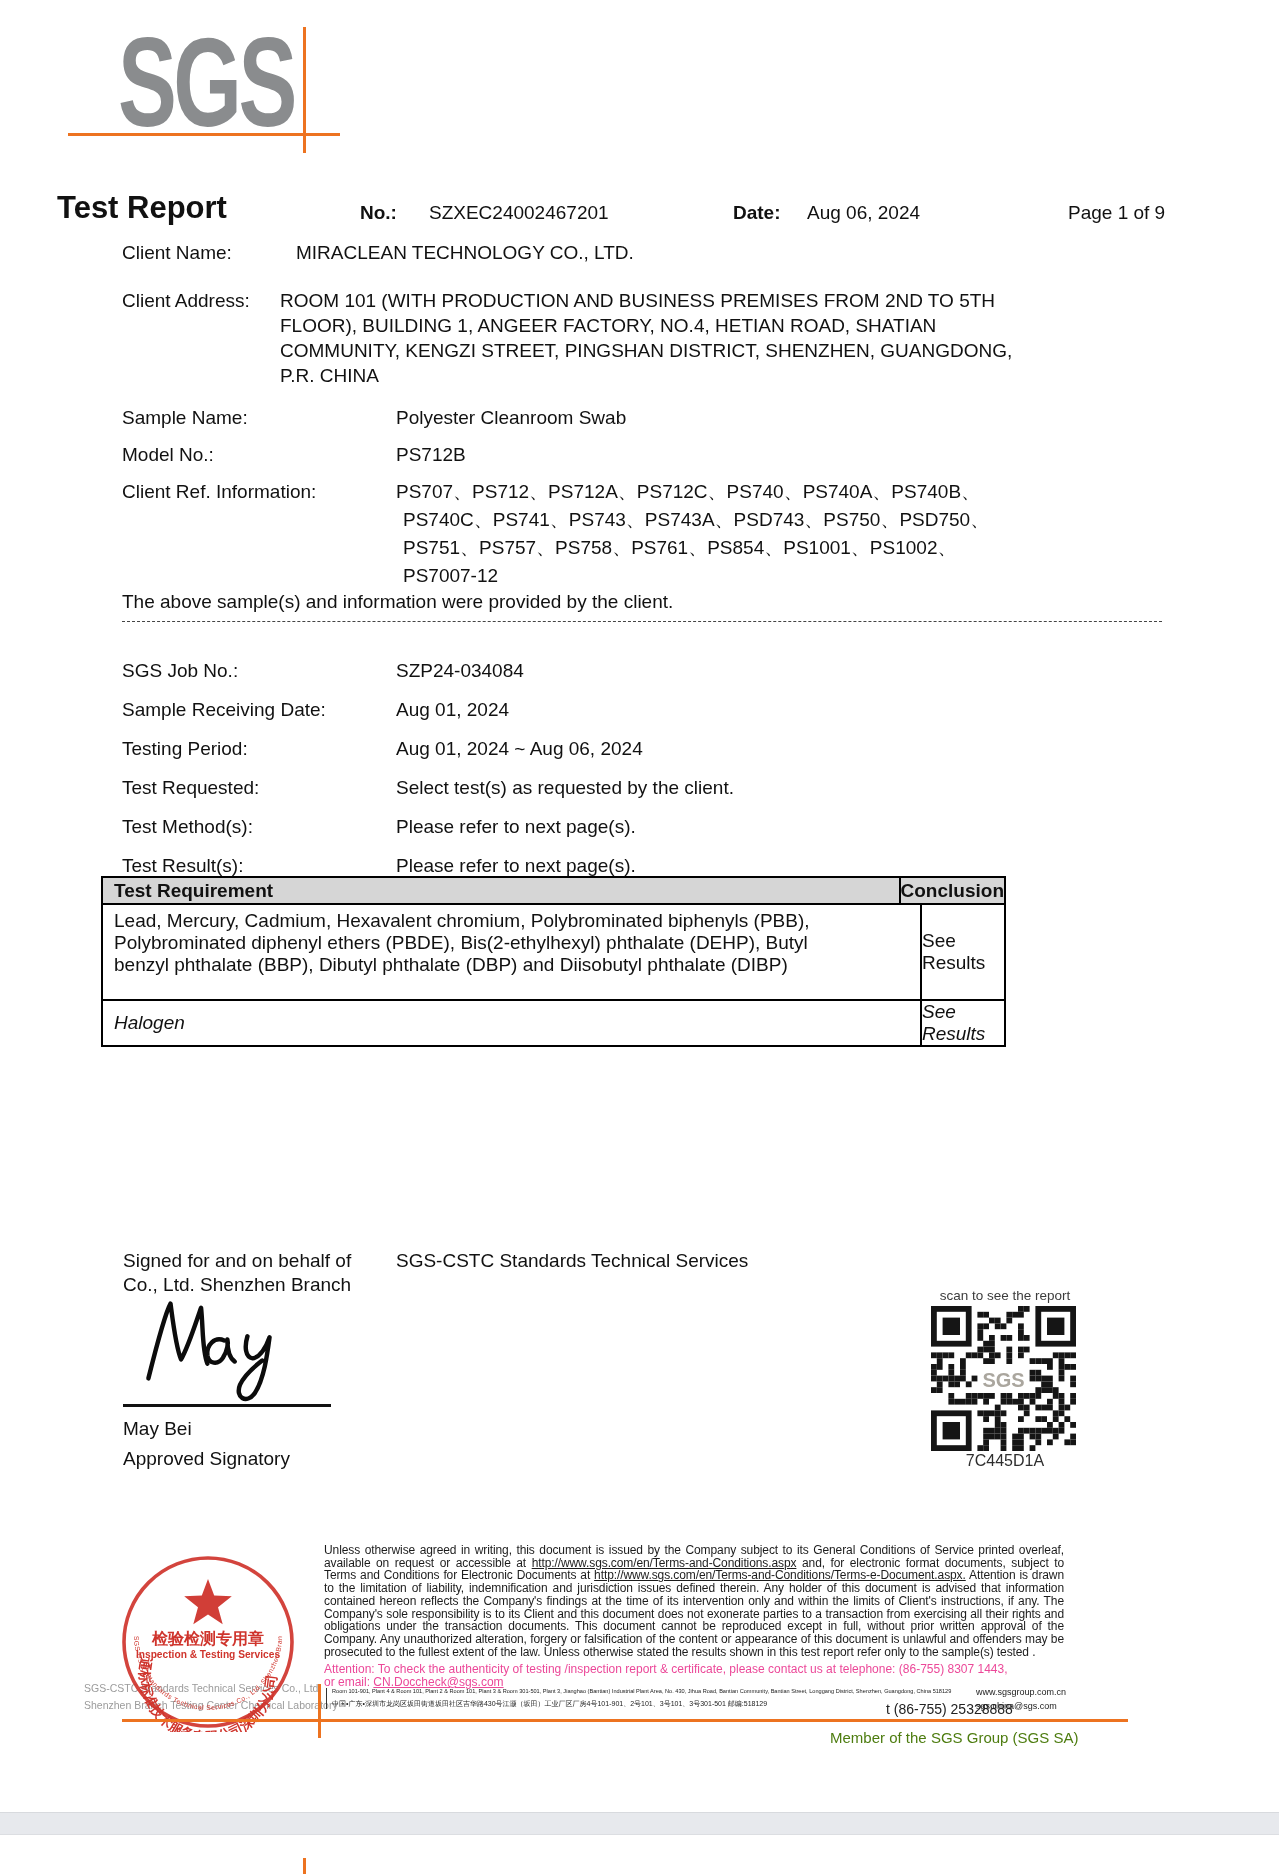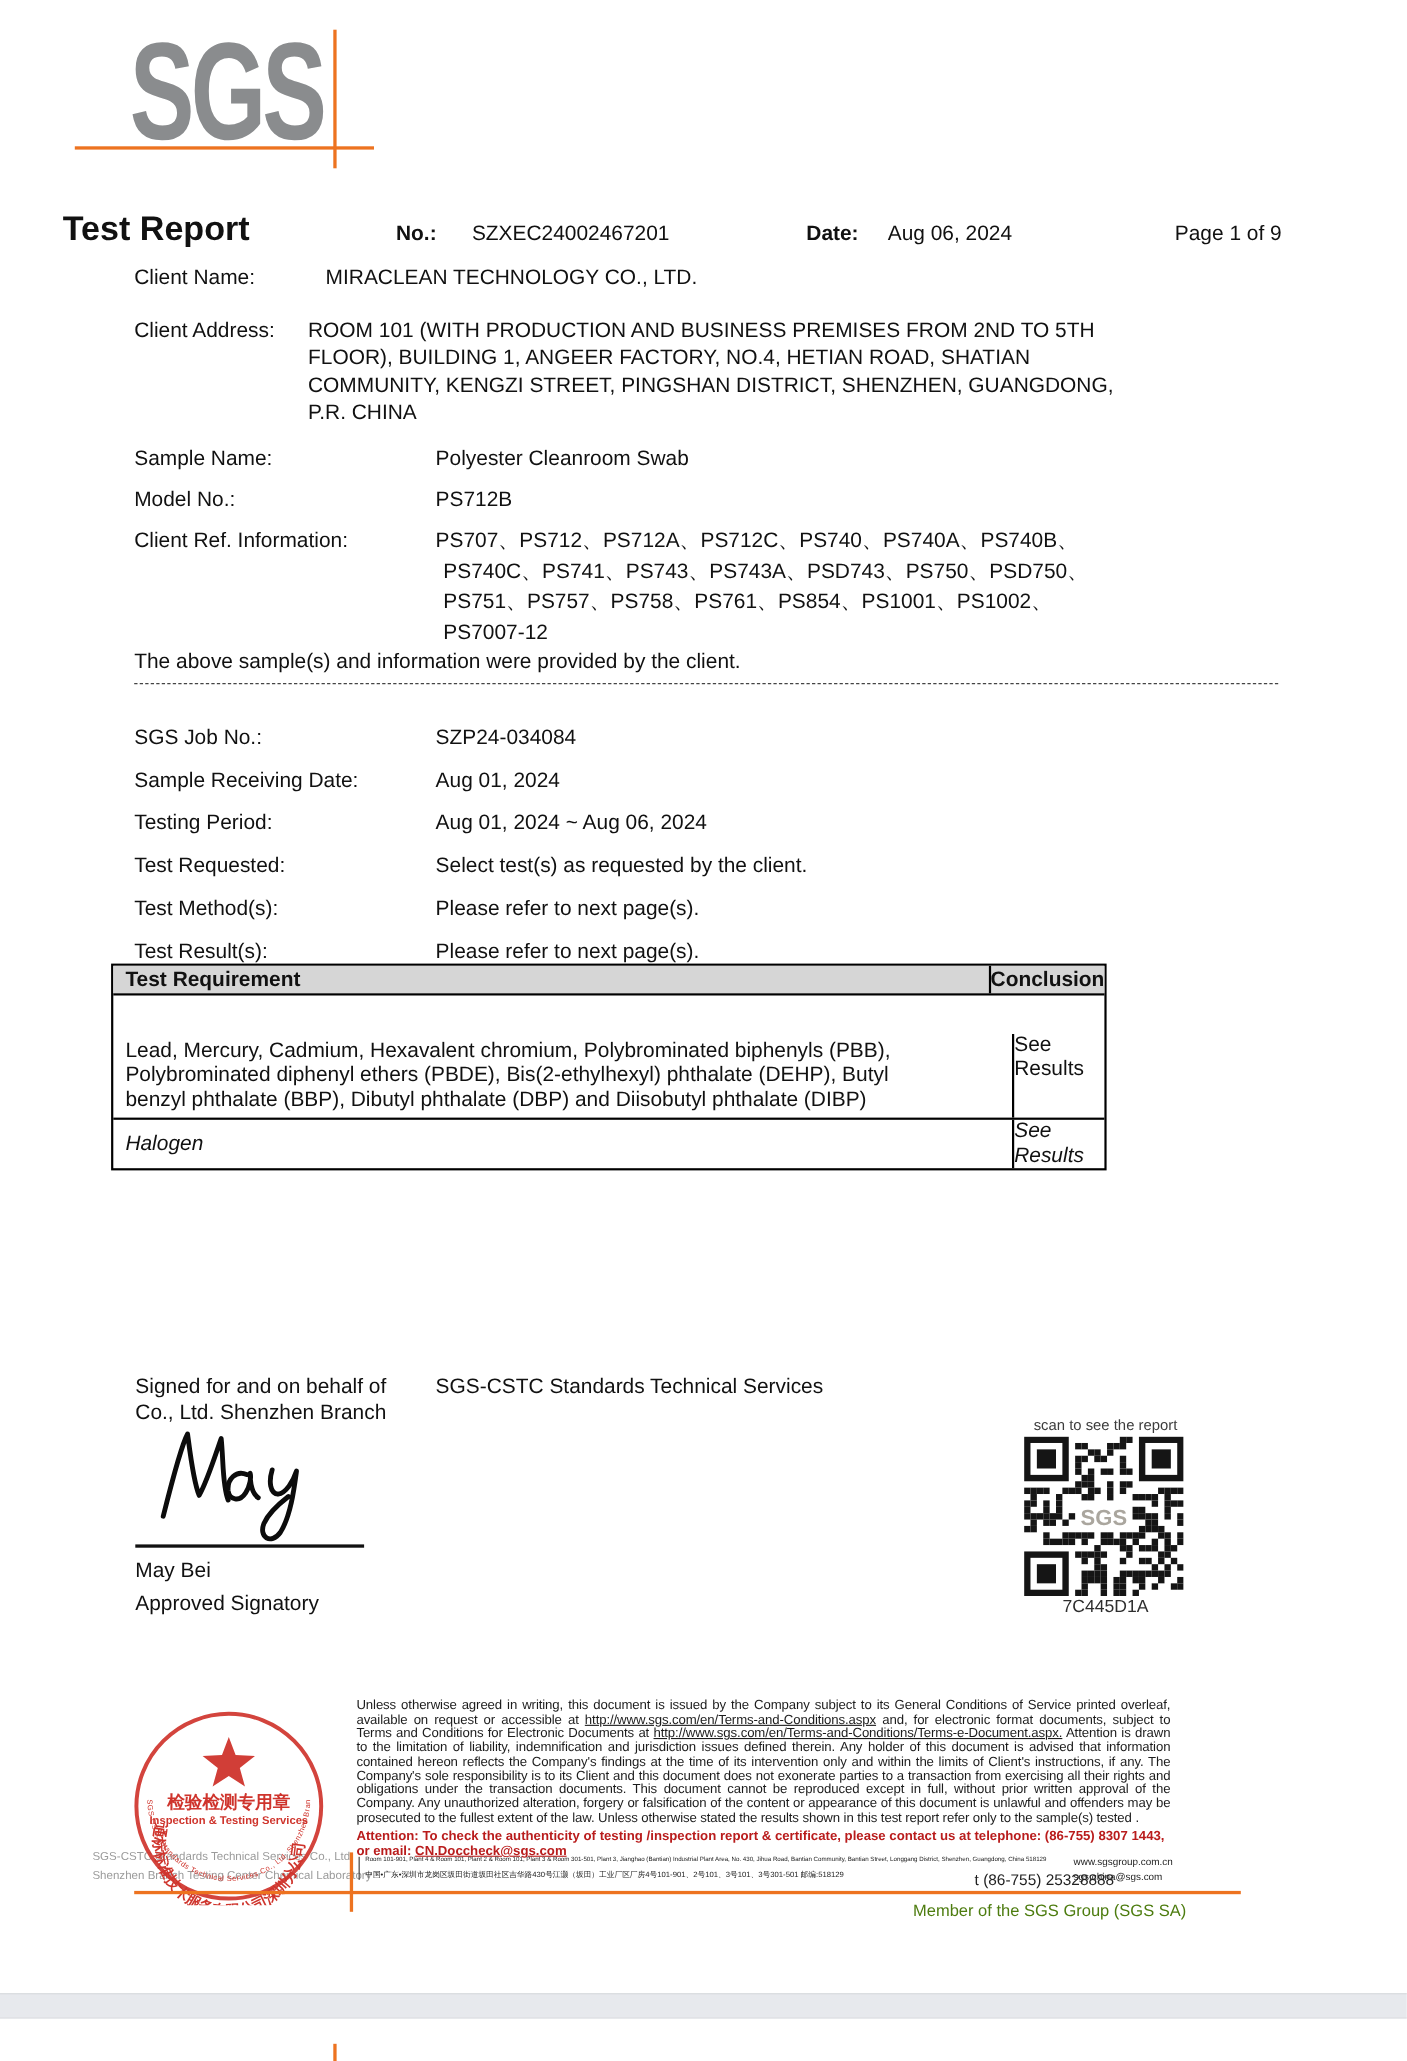--- a/index.html
+++ b/index.html
@@ -18,21 +18,21 @@
   .rrow{display:flex;box-sizing:border-box;}
   .rcell-req{width:819px;box-sizing:border-box;border-right:2px solid #000;padding:2px 64px 2px 11px;}
   .rcell-con{flex:1;display:flex;align-items:center;justify-content:center;}
   #rhead{background:#d6d6d6;height:25px;}
   #rhead .rcell-req{display:flex;align-items:center;padding:0 0 0 11px;}
   .rbody-row{border-top:2px solid #000;}
   .req-text{line-height:22px;}
   
   #legal{font-size:12px;line-height:12.7px;text-align:justify;color:#1c1c1c;letter-spacing:-.1px;}
   #legal u, #attention u{text-decoration:underline;}
-  #attention{font-size:12px;line-height:13px;font-weight:bold;color:#b91c1c;}
+  #attention{font-size:12px;line-height:13px;font-weight:normal;color:#ec4899;}
   #addr-block{border-left:1.3px solid #333;padding-left:5px;color:#222;}
   #addr-en{font-size:5.6px;white-space:nowrap;}
   #addr-cn{font-size:7px;white-space:nowrap;margin-top:5px;}
   .tiny-right{font-size:9px;color:#222;white-space:nowrap;}
   #stamp-co{font-size:10.5px;line-height:17px;color:#9b9b9b;white-space:nowrap;}
   #gray-band{left:0;top:1812px;width:1279px;height:21px;background:#e7e9ed;border-top:1px solid #d8dade;border-bottom:1px solid #dcdee2;}
   svg text{font-family:"Liberation Sans",sans-serif;}
 </style>
 </head>
 <body>
@@ -85,21 +85,21 @@
   <div class="abs body-t" style="left:396px;top:814px;">Please refer to next page(s).</div>
   <div class="abs body-t" style="left:122px;top:853px;">Test Result(s):</div>
   <div class="abs body-t" style="left:396px;top:853px;">Please refer to next page(s).</div>
 
   <div class="abs" id="rtable">
     <div class="rrow" id="rhead">
       <div class="rcell-req b">Test Requirement</div>
       <div class="rcell-con b">Conclusion</div>
     </div>
     <div class="rrow rbody-row" style="min-height:96px;">
-      <div class="rcell-req req-text" style="padding-top:5px;padding-bottom:5px;margin-top:35px;">Lead, Mercury, Cadmium, Hexavalent chromium, Polybrominated biphenyls (PBB), Polybrominated diphenyl ethers (PBDE), Bis(2-ethylhexyl) phthalate (DEHP), Butyl benzyl phthalate (BBP), Dibutyl phthalate (DBP) and Diisobutyl phthalate (DIBP)</div>
+      <div class="rcell-req req-text" style="padding-top:5px;padding-bottom:5px;">Lead, Mercury, Cadmium, Hexavalent chromium, Polybrominated biphenyls (PBB), Polybrominated diphenyl ethers (PBDE), Bis(2-ethylhexyl) phthalate (DEHP), Butyl benzyl phthalate (BBP), Dibutyl phthalate (DBP) and Diisobutyl phthalate (DIBP)</div>
       <div class="rcell-con">See Results</div>
     </div>
     <div class="rrow rbody-row" style="min-height:41px;font-style:italic;">
       <div class="rcell-req" style="display:flex;align-items:center;">Halogen</div>
       <div class="rcell-con">See Results</div>
     </div>
   </div>
 
   <div class="abs body-t" style="left:123px;top:1248px;">Signed for and on behalf of</div>
   <div class="abs body-t" style="left:396px;top:1248px;">SGS-CSTC Standards Technical Services</div>

